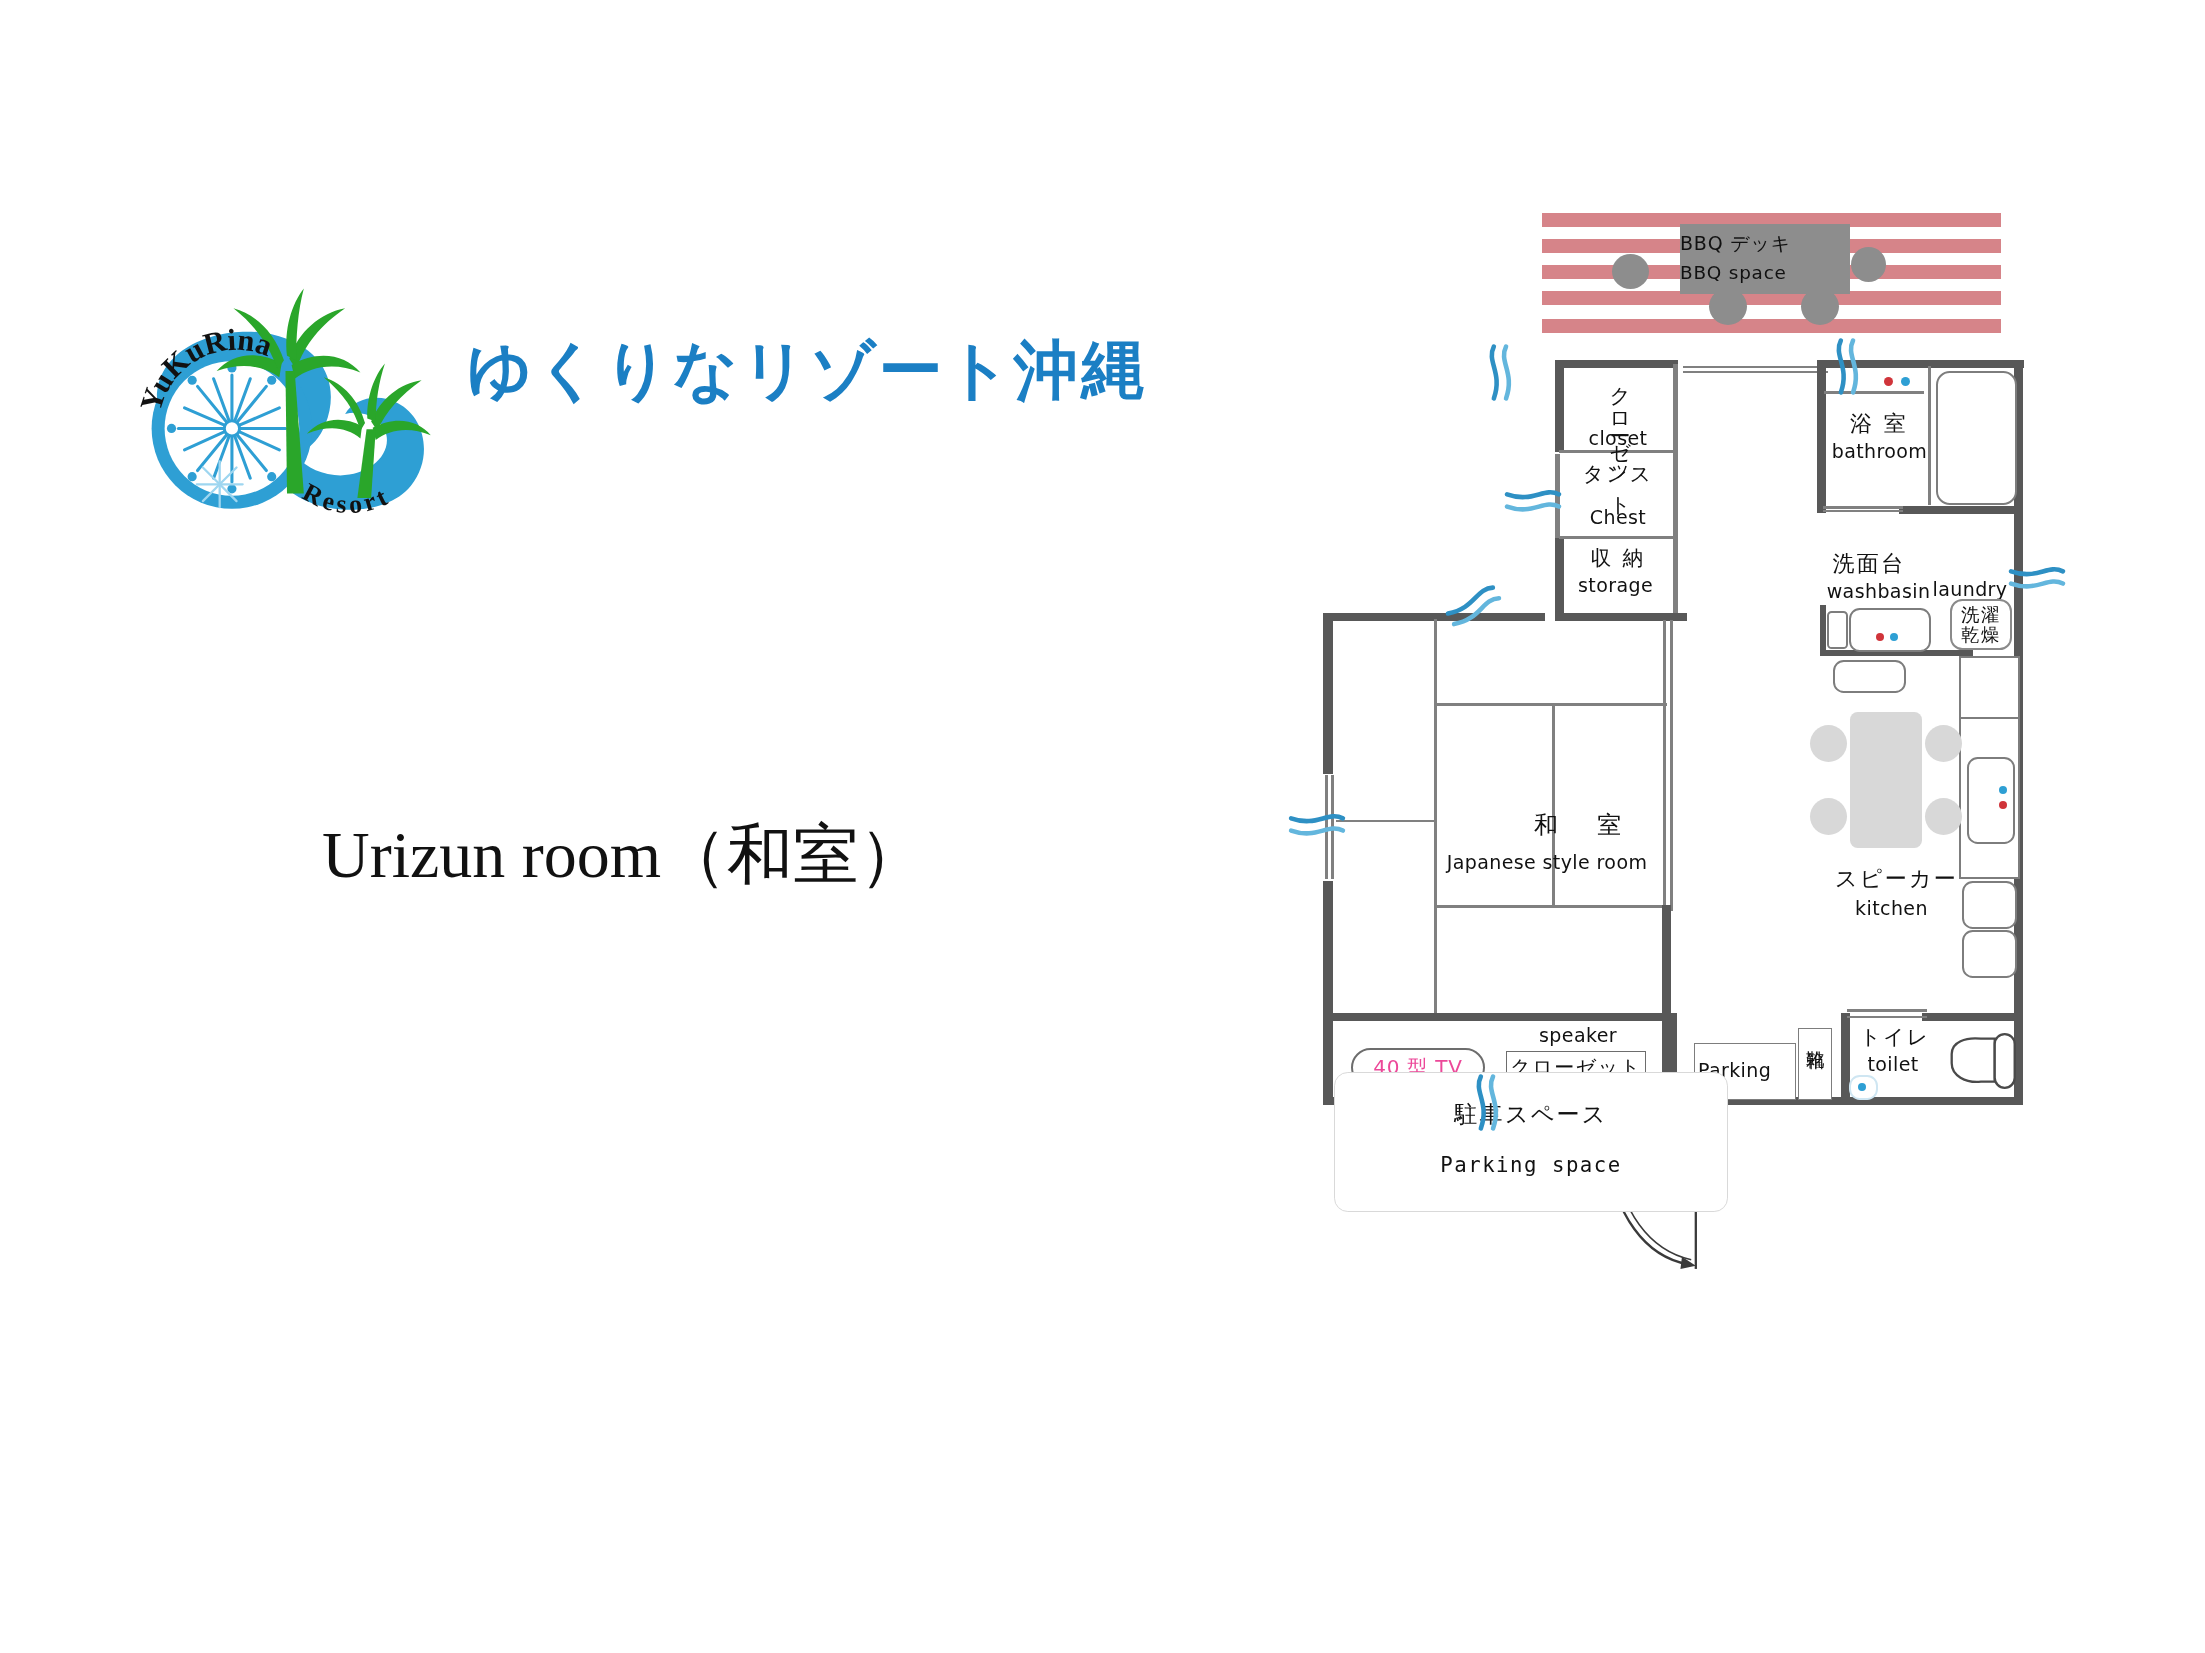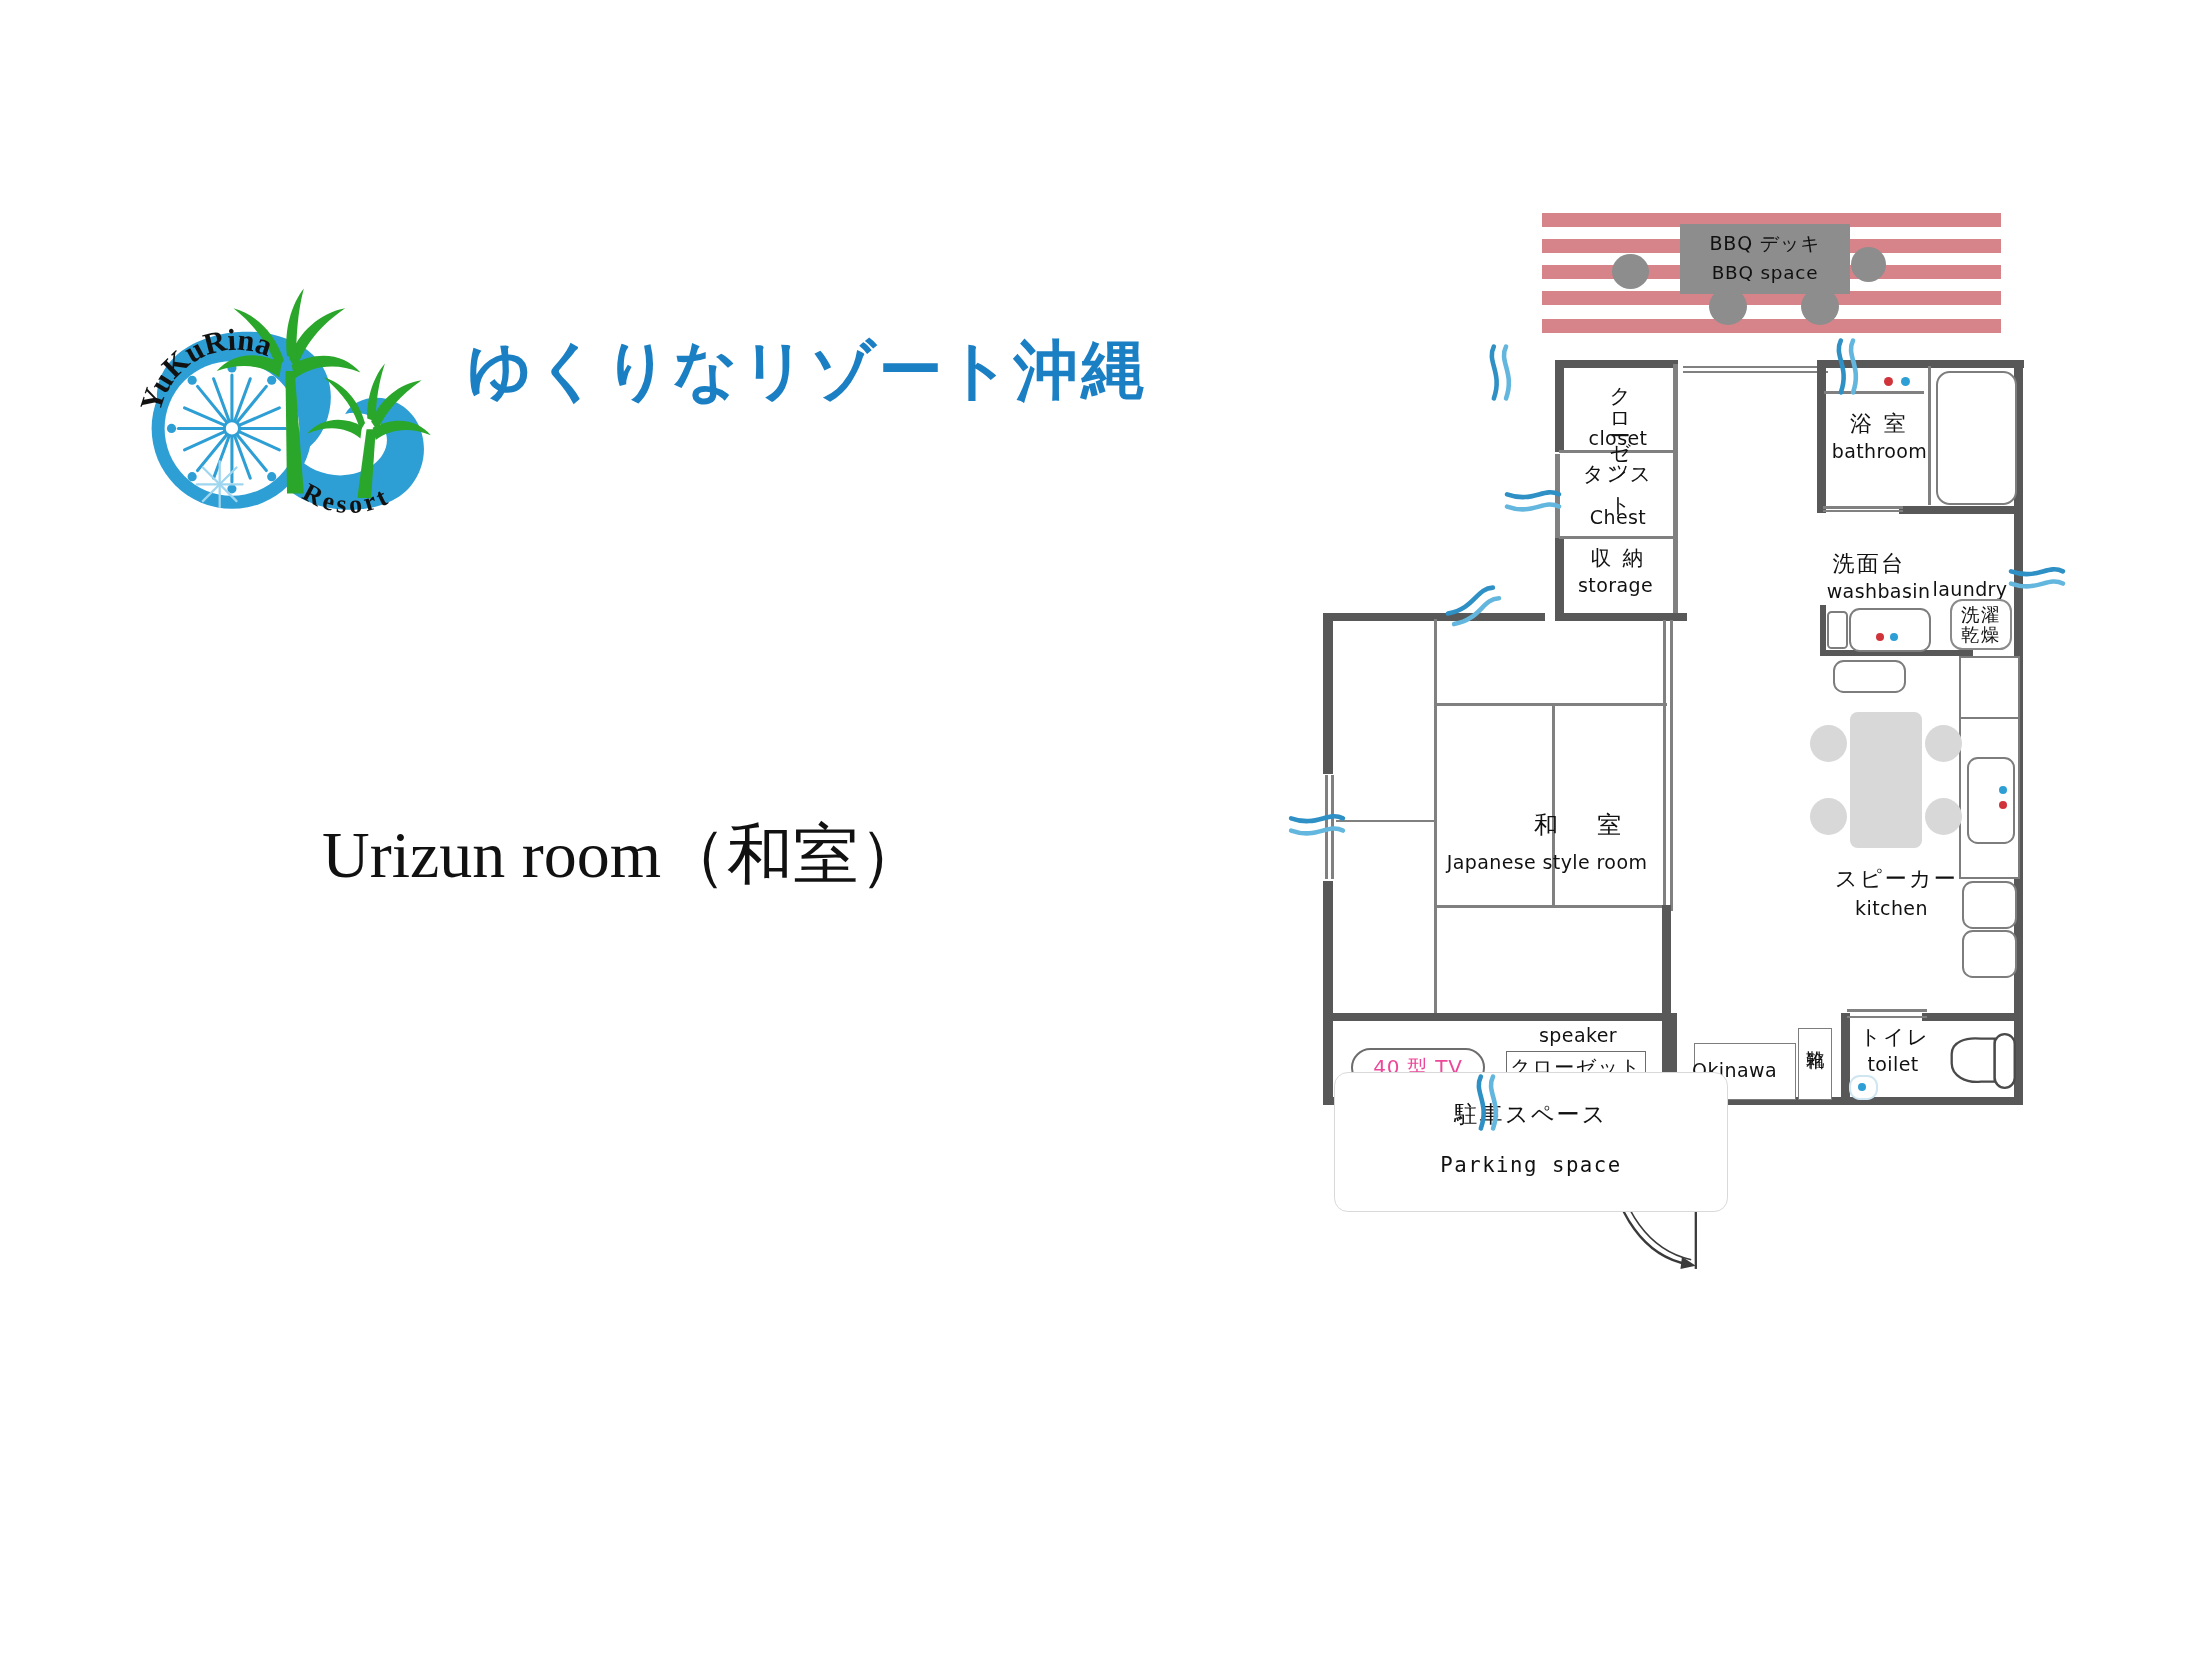--- a/index.html
+++ b/index.html
@@ -38,21 +38,21 @@
   .lbl{position:absolute;color:#111;text-align:center;line-height:1.12;white-space:nowrap;
        font-family:"DejaVu Sans","Liberation Sans",sans-serif;}
   .lbl-jp{font-size:20.7px;letter-spacing:2.3px;}
   .lbl-en{font-size:19px;letter-spacing:0.4px;}
   .vert{writing-mode:vertical-rl;text-orientation:upright;letter-spacing:3.1px;}
 
   
   #deck{position:absolute;left:240px;top:0px;width:459px;height:142px;}
   .stripe{position:absolute;left:0;width:459px;height:13.8px;background:#d68489;}
   .dcirc{position:absolute;background:#8d8d8d;border-radius:50%;}
-  #bbqbox{position:absolute;background:#8d8d8d;color:#111;text-align:center;
+  #bbqbox{position:absolute;background:#8d8d8d;color:#111;
           font-family:"DejaVu Sans","Liberation Sans",sans-serif;}
   #bbqbox .l1{font-size:19px;letter-spacing:0.8px;padding-top:6.9px;}
   #bbqbox .l2{font-size:18.4px;letter-spacing:0.8px;padding-top:5.4px;}
 
   
   .fix{position:absolute;border:2.3px solid #7d7d7d;background:#fff;}
   .fix-r{border-radius:10.7px;}
   .dot{position:absolute;border-radius:50%;}
   .dot-red{background:#d0343a;}
   .dot-blue{background:#2e9fd4;}
@@ -287,21 +287,21 @@
   <div class="wall" style="left:21.4px;top:806px;width:345px;height:7.7px"></div>
   <div class="wall" style="left:21.4px;top:890px;width:345px;height:7.7px"></div>
   <div class="wall" style="left:360px;top:806px;width:7.7px;height:92px"></div>
   <div class="pill" style="left:49px;top:841px;width:130px;height:35px">40 型 TV</div>
   <div class="lbl lbl-en" style="left:207px;top:818px;width:138px">speaker</div>
   <div class="boxlbl" style="left:204px;top:844px;width:138px;height:31px">クローゼット</div>
 
   <div class="wall" style="left:366px;top:806px;width:9.2px;height:92px"></div>
   <div class="wall" style="left:366px;top:890px;width:355px;height:7.7px"></div>
   <div class="fix" style="left:392px;top:836px;width:100px;height:55px;border-width:1.5px"></div>
-  <div class="lbl lbl-en" style="left:375px;top:853px;width:115px">Okinawa</div>
+  <div class="lbl lbl-en" style="left:375px;top:853px;width:115px">Parking</div>
   <div class="fix" style="left:496px;top:821px;width:32px;height:70px;border-width:1.5px"></div>
   <div class="lbl lbl-jp vert" style="left:502px;top:829px;font-size:18.4px;letter-spacing:1.5px">靴箱</div>
 
   <div class="wall" style="left:539px;top:806px;width:9.2px;height:92px"></div>
   <div class="wall" style="left:620px;top:806px;width:101px;height:7.7px"></div>
   <div class="wall" style="left:712px;top:806px;width:9.2px;height:92px"></div>
   <div class="thin" style="left:545px;top:802px;width:80px;height:3.1px"></div>
   <div class="thin" style="left:545px;top:809px;width:80px;height:2.3px"></div>
   <div class="lbl lbl-jp" style="left:547px;top:819px;width:92px;font-size:20.7px">トイレ</div>
   <div class="lbl lbl-en" style="left:545px;top:847px;width:92px">toilet</div>

